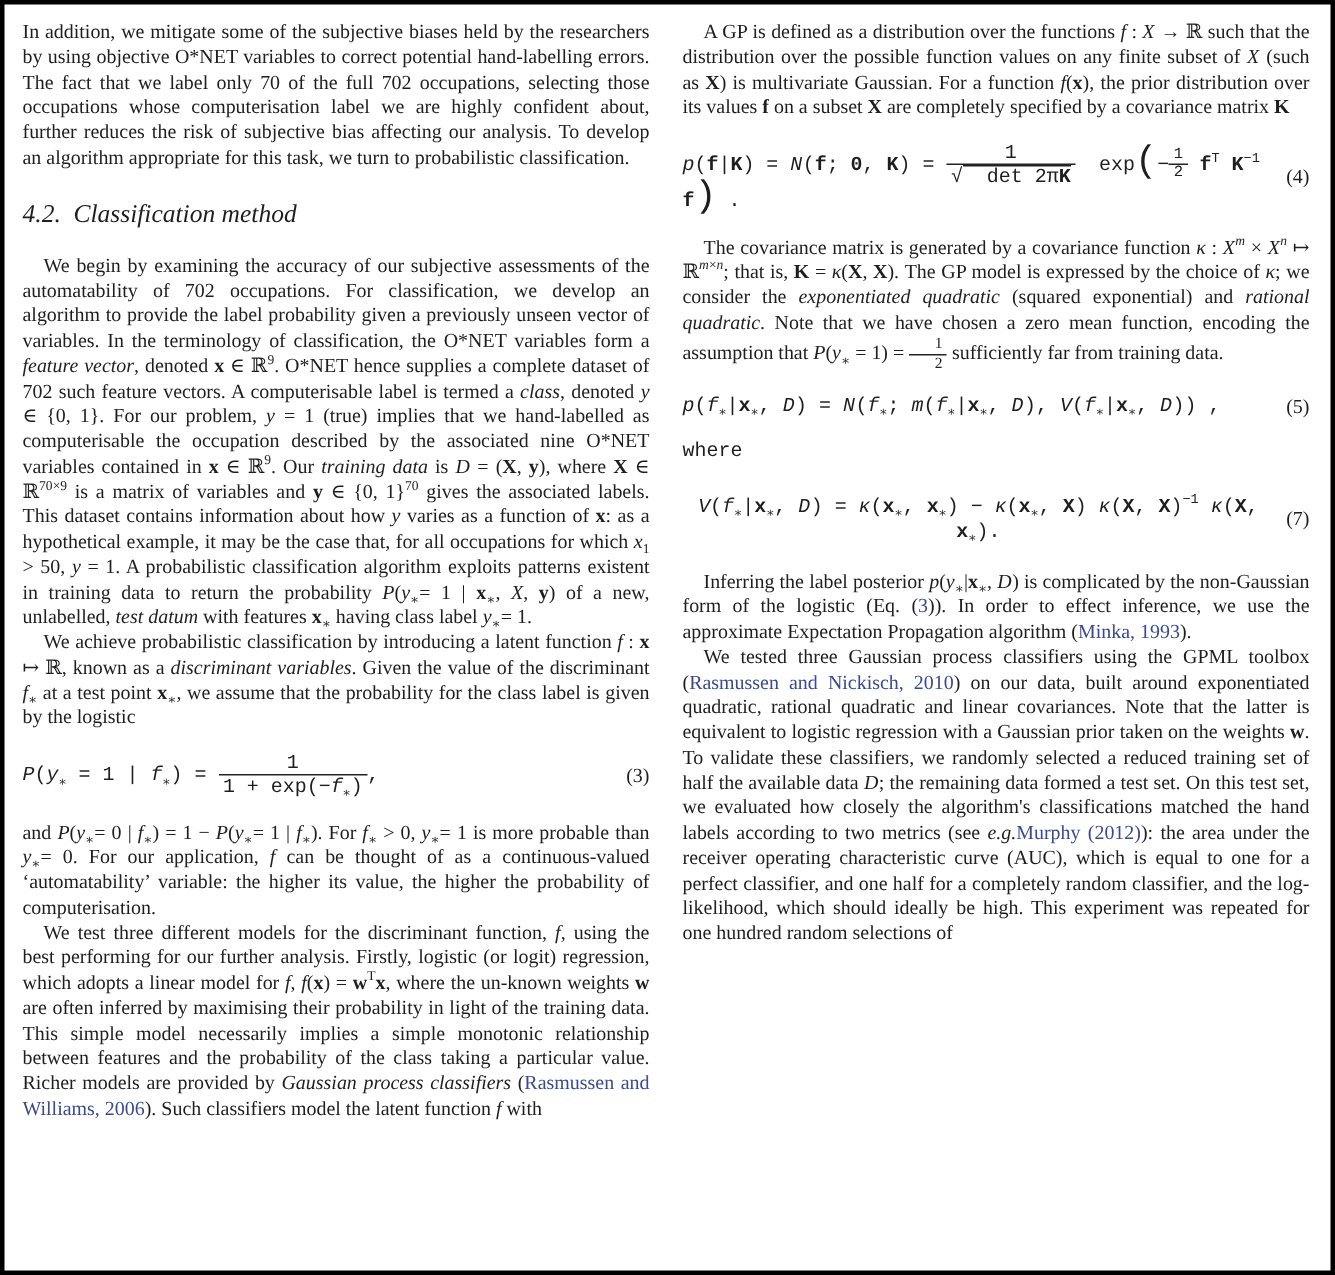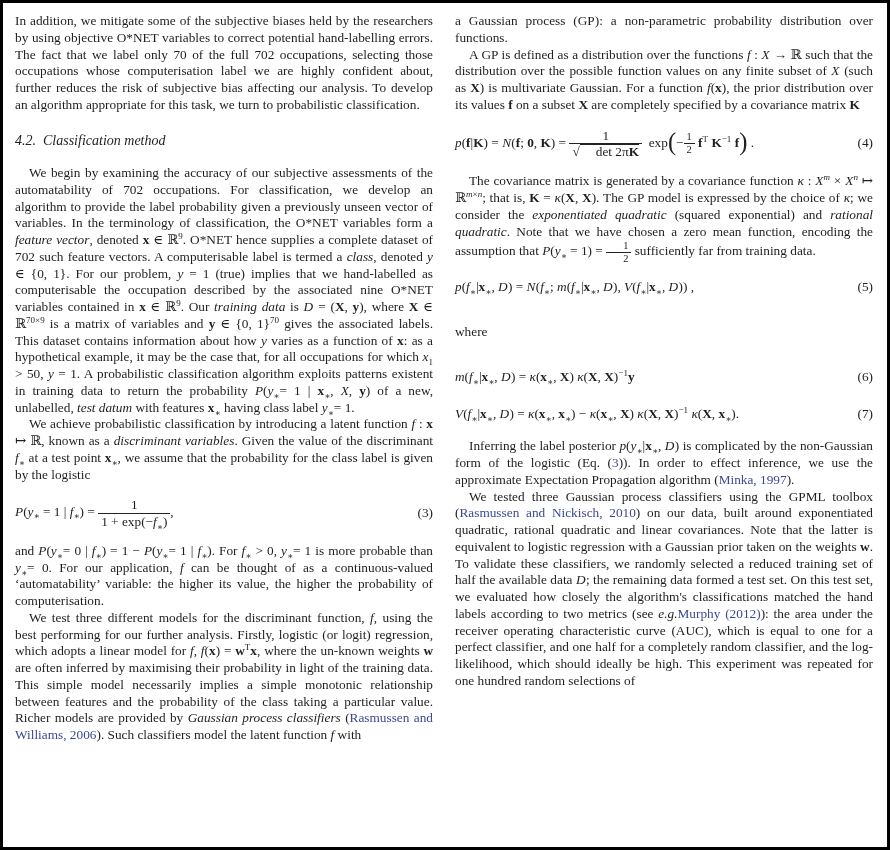--- a/index.html
+++ b/index.html
@@ -14,23 +14,23 @@
     overflow:hidden;
     font-family:"Liberation Serif","DejaVu Serif","DejaVu Sans",serif;
     font-size:13.3px;
     line-height:1.26;
     color:#1e1e1e;
     text-align:justify;
   }
   .col{width:418px;flex:0 0 418px;}
   p{margin:0;text-indent:14px;}
   p.noindent{text-indent:0;}
-  .sec{font-style:italic;font-weight:normal;font-size:14px;margin:18px 0 16px 0;text-indent:0;text-align:left;}
+  .sec{font-style:italic;font-weight:normal;font-size:17px;margin:18px 0 16px 0;text-indent:0;text-align:left;}
   .eq{display:flex;align-items:center;margin:14px 0;text-align:left;}
-  .eq-body{flex:1 1 auto;}
+  .eq-body{flex:1 1 auto;font-family:Liberation Mono, monospace;}
   .eq-num{flex:0 0 auto;margin-left:auto;padding-left:8px;}
   .frac{display:inline-block;vertical-align:middle;text-align:center;}
   .frac .fn,.frac .fd{display:block;line-height:1.15;padding:0 3px;}
   .frac .fd{border-top:1.2px solid #222;}
   .frac.sm{font-size:78%;vertical-align:middle;}
   .ol{border-top:1.1px solid #222;display:inline-block;padding-top:0px;line-height:1.1;padding-left:16px;}
   .bp{font-size:185%;font-weight:300;vertical-align:middle;line-height:0;position:relative;top:-1px;}
   .link{color:#3b4992;}
   .cal{font-style:italic;letter-spacing:0.3px;}
   sub,sup{font-size:68%;line-height:0;}
@@ -49,37 +49,32 @@
     <p>We achieve probabilistic classification by introducing a latent function <i>f</i> : <b>x</b> ↦ ℝ, known as a <i>discriminant variables</i>. Given the value of the discriminant <i>f</i><sub>∗</sub> at a test point <b>x</b><sub>∗</sub>, we assume that the probability for the class label is given by the logistic</p>
     <div class="eq">
       <span class="eq-body"><i>P</i>(<i>y</i><sub>∗</sub> = 1 | <i>f</i><sub>∗</sub>) = <span class="frac"><span class="fn">1</span><span class="fd">1 + exp(−<i>f</i><sub>∗</sub>)</span></span>,</span>
       <span class="eq-num">(3)</span>
     </div>
     <p class="noindent">and <i>P</i>(<i>y</i><sub>∗</sub>= 0 | <i>f</i><sub>∗</sub>) = 1 − <i>P</i>(<i>y</i><sub>∗</sub>= 1 | <i>f</i><sub>∗</sub>). For <i>f</i><sub>∗</sub> &gt; 0, <i>y</i><sub>∗</sub>= 1 is more probable than <i>y</i><sub>∗</sub>= 0. For our application, <i>f</i> can be thought of as a continuous-valued ‘automatability’ variable: the higher its value, the higher the probability of computerisation.</p>
     <p>We test three different models for the discriminant function, <i>f</i>, using the best performing for our further analysis. Firstly, logistic (or logit) regression, which adopts a linear model for <i>f</i>, <i>f</i>(<b>x</b>) = <b>w</b><sup>T</sup><b>x</b>, where the un-known weights <b>w</b> are often inferred by maximising their probability in light of the training data. This simple model necessarily implies a simple monotonic relationship between features and the probability of the class taking a particular value. Richer models are provided by <i>Gaussian process classifiers</i> (<span class="link">Rasmussen and Williams, 2006</span>). Such classifiers model the latent function <i>f</i> with</p>
   </div>
 
   <div class="col">
-    <p class="noindent">a Gaussian process (GP): a non-parametric probability distribution over functions.</p>
     <p>A GP is defined as a distribution over the functions <i>f</i> : <span class="cal">X</span> → ℝ such that the distribution over the possible function values on any finite subset of <span class="cal">X</span> (such as <b>X</b>) is multivariate Gaussian. For a function <i>f</i>(<b>x</b>), the prior distribution over its values <b>f</b> on a subset <b>X</b> are completely specified by a covariance matrix <b>K</b></p>
     <div class="eq">
       <span class="eq-body"><i>p</i>(<b>f</b>|<b>K</b>) = <span class="cal">N</span>(<b>f</b>; <b>0</b>, <b>K</b>) = <span class="frac"><span class="fn">1</span><span class="fd">√<span class="ol">det 2π<b>K</b></span></span></span>&nbsp; exp<span class="bp">(</span>−<span class="frac sm"><span class="fn">1</span><span class="fd">2</span></span>&nbsp;<b>f</b><sup>T</sup> <b>K</b><sup>−1</sup> <b>f</b><span class="bp">)</span> .</span>
       <span class="eq-num">(4)</span>
     </div>
     <p>The covariance matrix is generated by a covariance function <i>κ</i> : <span class="cal">X</span><sup><i>m</i></sup> × <span class="cal">X</span><sup><i>n</i></sup> ↦ ℝ<sup><i>m</i>×<i>n</i></sup>; that is, <b>K</b> = <i>κ</i>(<b>X</b>, <b>X</b>). The GP model is expressed by the choice of <i>κ</i>; we consider the <i>exponentiated quadratic</i> (squared exponential) and <i>rational quadratic</i>. Note that we have chosen a zero mean function, encoding the assumption that <i>P</i>(<i>y</i><sub>∗</sub> = 1) = <span class="frac sm"><span class="fn">1</span><span class="fd">2</span></span> sufficiently far from training data.</p>
     <div class="eq">
       <span class="eq-body"><i>p</i>(<i>f</i><sub>∗</sub>|<b>x</b><sub>∗</sub>, <span class="cal">D</span>) = <span class="cal">N</span>(<i>f</i><sub>∗</sub>; <i>m</i>(<i>f</i><sub>∗</sub>|<b>x</b><sub>∗</sub>, <span class="cal">D</span>), <i>V</i>(<i>f</i><sub>∗</sub>|<b>x</b><sub>∗</sub>, <span class="cal">D</span>)) ,</span>
       <span class="eq-num">(5)</span>
     </div>
-    <p class="noindent" style="margin:28px 0;">where</p>
-    <div class="eq" style="margin:16px 0;">
-      <span class="eq-body"><i>m</i>(<i>f</i><sub>∗</sub>|<b>x</b><sub>∗</sub>, <span class="cal">D</span>) = <i>κ</i>(<b>x</b><sub>∗</sub>, <b>X</b>) <i>κ</i>(<b>X</b>, <b>X</b>)<sup>−1</sup><b>y</b></span>
-      <span class="eq-num">(6)</span>
-    </div>
-    <div class="eq" style="margin:20px 0 16px 0;">
+    <p class="noindent" style="margin:14px 0;font-family:Liberation Mono, monospace;">where</p>
+    <div class="eq" style="margin:20px 0 16px 0;text-align:center;">
       <span class="eq-body"><i>V</i>(<i>f</i><sub>∗</sub>|<b>x</b><sub>∗</sub>, <span class="cal">D</span>) = <i>κ</i>(<b>x</b><sub>∗</sub>, <b>x</b><sub>∗</sub>) − <i>κ</i>(<b>x</b><sub>∗</sub>, <b>X</b>) <i>κ</i>(<b>X</b>, <b>X</b>)<sup>−1</sup> <i>κ</i>(<b>X</b>, <b>x</b><sub>∗</sub>).</span>
       <span class="eq-num">(7)</span>
     </div>
-    <p>Inferring the label posterior <i>p</i>(<i>y</i><sub>∗</sub>|<b>x</b><sub>∗</sub>, <span class="cal">D</span>) is complicated by the non-Gaussian form of the logistic (Eq. (<span class="link">3</span>)). In order to effect inference, we use the approximate Expectation Propagation algorithm (<span class="link">Minka, 1997</span>).</p>
+    <p>Inferring the label posterior <i>p</i>(<i>y</i><sub>∗</sub>|<b>x</b><sub>∗</sub>, <span class="cal">D</span>) is complicated by the non-Gaussian form of the logistic (Eq. (<span class="link">3</span>)). In order to effect inference, we use the approximate Expectation Propagation algorithm (<span class="link">Minka, 1993</span>).</p>
     <p>We tested three Gaussian process classifiers using the GPML toolbox (<span class="link">Rasmussen and Nickisch, 2010</span>) on our data, built around exponentiated quadratic, rational quadratic and linear covariances. Note that the latter is equivalent to logistic regression with a Gaussian prior taken on the weights <b>w</b>. To validate these classifiers, we randomly selected a reduced training set of half the available data <span class="cal">D</span>; the remaining data formed a test set. On this test set, we evaluated how closely the algorithm's classifications matched the hand labels according to two metrics (see <i>e.g.</i><span class="link">Murphy (2012)</span>): the area under the receiver operating characteristic curve (AUC), which is equal to one for a perfect classifier, and one half for a completely random classifier, and the log-likelihood, which should ideally be high. This experiment was repeated for one hundred random selections of</p>
   </div>
 
 </div>
 
 </body></html>

